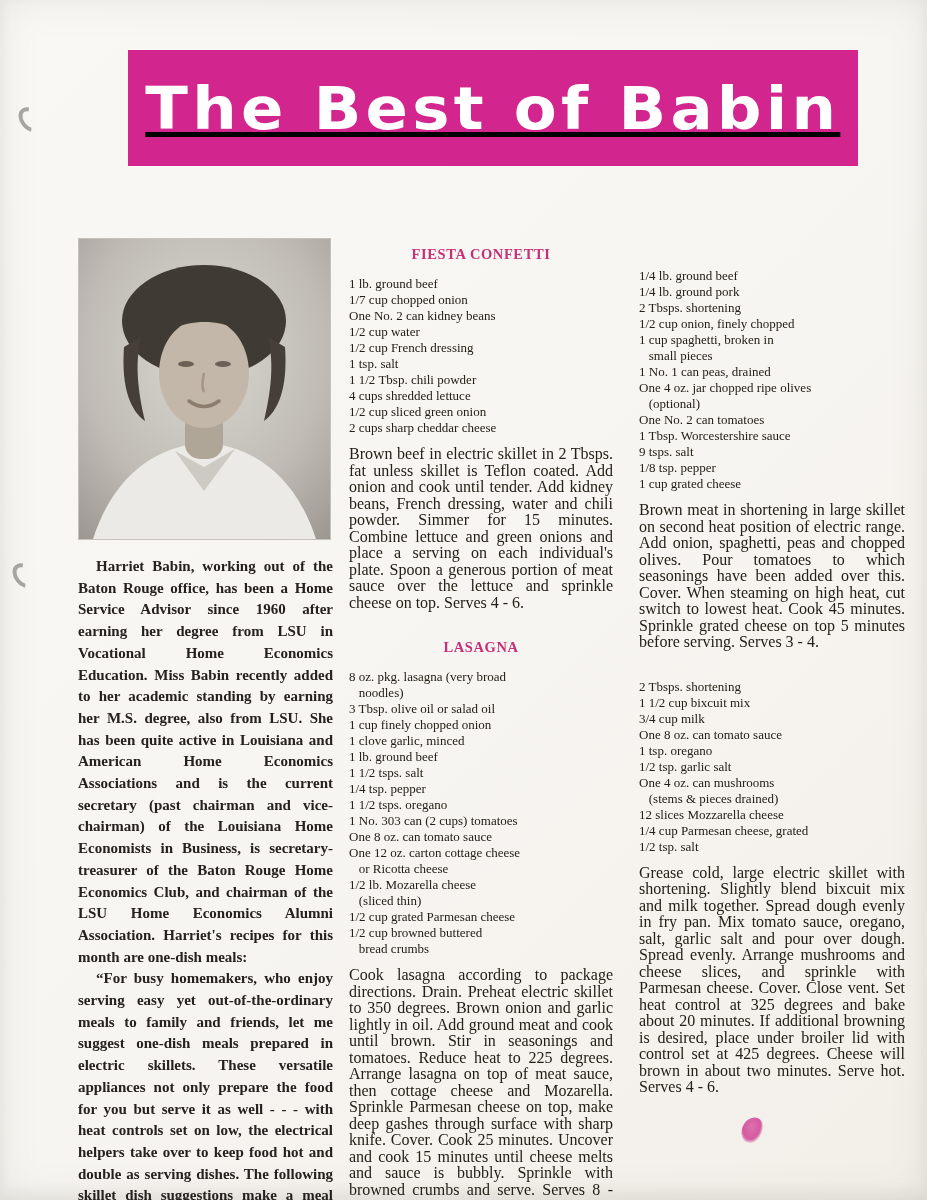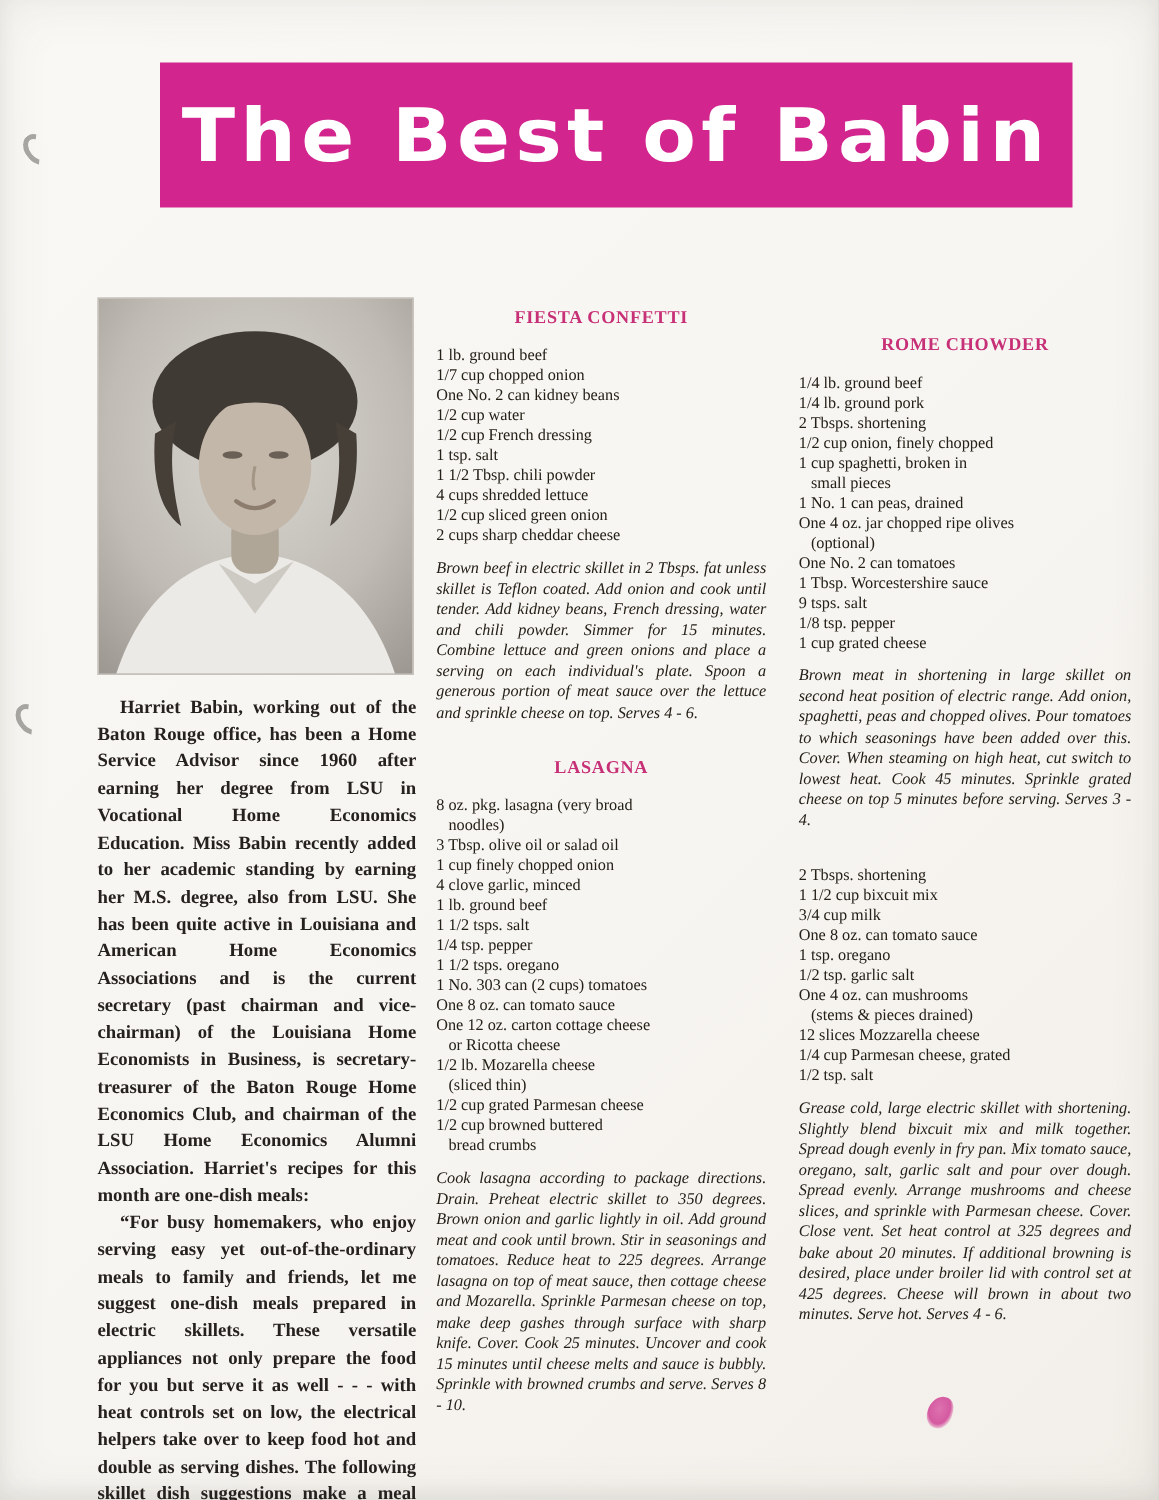--- a/index.html
+++ b/index.html
@@ -6,21 +6,21 @@
   html,body { background:#dddbd8; }
   body { width:927px; height:1200px; font-family:"Liberation Serif", serif; }
   .page {
     position:relative; width:927px; height:1200px; overflow:hidden;
     background:linear-gradient(135deg,#faf8f5 0%,#f7f5f1 55%,#f2efe9 100%);
     box-shadow:inset 0 0 40px rgba(90,85,75,0.10), inset 0 -6px 14px rgba(90,85,75,0.08);
   }
   
   .banner {
     position:absolute; left:128px; top:50px; width:730px; height:116px;
-    display:flex; align-items:center; justify-content:center;
+    display:flex; align-items:center; justify-content:center;text-decoration:underline;
   }
   .banner h1 {
     color:#ffffff; font-family:"DejaVu Sans", sans-serif; font-weight:800;
     font-size:59px; letter-spacing:4px; white-space:nowrap;
     transform:scaleX(1.06); transform-origin:center;
   }
   
   .hole {
     position:absolute; width:20px; height:27px;
     border:4px solid #8d8b86; border-radius:50%;
@@ -53,22 +53,22 @@
   .right-col { left:639px; top:268px; width:266px; }
   .recipe + .recipe { margin-top:28px; }
   .recipe-title {
     font-size:14.5px; font-weight:bold; letter-spacing:.6px;
     text-align:center; color:#c73077; margin-bottom:13px;
   }
   .ingredient-line {
     font-size:13px; line-height:16px; white-space:pre-wrap; color:#242018;
   }
   .method {
-    margin-top:10px; font-size:13px; line-height:16.5px;
-    text-align:justify; color:#242018;font-style:italic;
+    margin-top:10px; font-size:16px; line-height:16.5px;
+    text-align:justify; color:#242018;
   }
 </style>
 </head>
 <body>
 
 <div class="page">
 
   <div class="hole hole-top"></div>
   <div class="hole hole-mid"></div>
 
@@ -128,42 +128,41 @@
         </div>
       <p class="method">Brown beef in electric skillet in 2 Tbsps. fat unless skillet is Teflon coated. Add onion and cook until tender. Add kidney beans, French dressing, water and chili powder. Simmer for 15 minutes. Combine lettuce and green onions and place a serving on each individual's plate. Spoon a generous portion of meat sauce over the lettuce and sprinkle cheese on top. Serves 4 - 6.</p>
     </article>
     <article class="recipe">
       <h2 class="recipe-title" style="color: rgb(199, 48, 119);">LASAGNA</h2>
       <div class="ingredients">
           <div class="ingredient-line">8 oz. pkg. lasagna (very broad</div>
           <div class="ingredient-line">   noodles)</div>
           <div class="ingredient-line">3 Tbsp. olive oil or salad oil</div>
           <div class="ingredient-line">1 cup finely chopped onion</div>
-          <div class="ingredient-line">4 clove garlic, minced</div>
+          <div class="ingredient-line">1 clove garlic, minced</div>
           <div class="ingredient-line">1 lb. ground beef</div>
           <div class="ingredient-line">1 1/2 tsps. salt</div>
           <div class="ingredient-line">1/4 tsp. pepper</div>
           <div class="ingredient-line">1 1/2 tsps. oregano</div>
           <div class="ingredient-line">1 No. 303 can (2 cups) tomatoes</div>
           <div class="ingredient-line">One 8 oz. can tomato sauce</div>
           <div class="ingredient-line">One 12 oz. carton cottage cheese</div>
           <div class="ingredient-line">   or Ricotta cheese</div>
           <div class="ingredient-line">1/2 lb. Mozarella cheese</div>
           <div class="ingredient-line">   (sliced thin)</div>
           <div class="ingredient-line">1/2 cup grated Parmesan cheese</div>
           <div class="ingredient-line">1/2 cup browned buttered</div>
           <div class="ingredient-line">   bread crumbs</div>
         </div>
       <p class="method">Cook lasagna according to package directions. Drain. Preheat electric skillet to 350 degrees. Brown onion and garlic lightly in oil. Add ground meat and cook until brown. Stir in seasonings and tomatoes. Reduce heat to 225 degrees. Arrange lasagna on top of meat sauce, then cottage cheese and Mozarella. Sprinkle Parmesan cheese on top, make deep gashes through surface with sharp knife. Cover. Cook 25 minutes. Uncover and cook 15 minutes until cheese melts and sauce is bubbly. Sprinkle with browned crumbs and serve. Serves 8 - 10.</p>
     </article>
   </section>
 
   <section class="col right-col">
     <article class="recipe">
-      <h2 class="recipe-title" style="color: rgb(199, 48, 119);">ROME CHOWDER</h2>
       <div class="ingredients">
           <div class="ingredient-line">1/4 lb. ground beef</div>
           <div class="ingredient-line">1/4 lb. ground pork</div>
           <div class="ingredient-line">2 Tbsps. shortening</div>
           <div class="ingredient-line">1/2 cup onion, finely chopped</div>
           <div class="ingredient-line">1 cup spaghetti, broken in</div>
           <div class="ingredient-line">   small pieces</div>
           <div class="ingredient-line">1 No. 1 can peas, drained</div>
           <div class="ingredient-line">One 4 oz. jar chopped ripe olives</div>
           <div class="ingredient-line">   (optional)</div>

